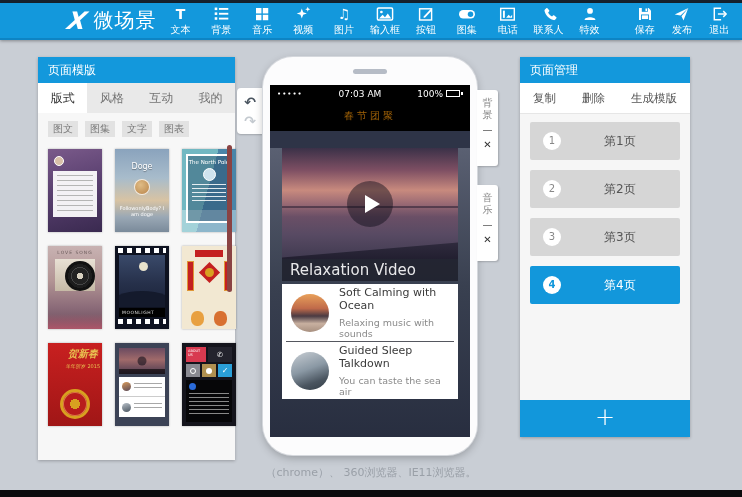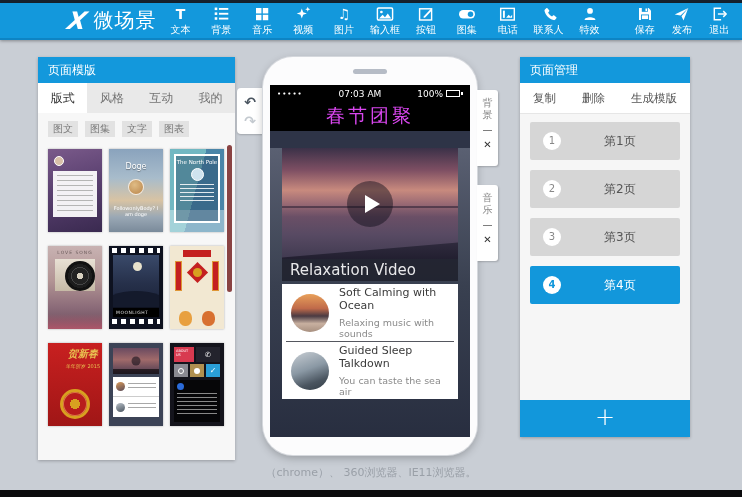--- a/index.html
+++ b/index.html
@@ -23,21 +23,21 @@
 
   
   .tpl-panel { position:absolute; left:38px; top:57px; width:197px; height:403px; background:#f7f7f7;
                box-shadow:0 1px 3px rgba(0,0,0,.25); }
   .tpl-header { height:26px; background:#1398dc; color:#fff; font-size:12px; line-height:26px; padding-left:10px; }
   .tpl-tabs { height:30px; background:#e9e9e9; display:flex; }
   .tpl-tab { flex:1; text-align:center; line-height:30px; font-size:12px; color:#737373; cursor:pointer; }
   .tpl-tab.active { background:#fff; color:#333; }
   .tpl-filters { padding:8px 10px 2px 10px; display:flex; gap:7px; }
   .chip { background:#e2e2e2; color:#777; font-size:10px; line-height:16px; padding:0 5px; cursor:pointer; }
-  .tpl-grid { padding:10px 10px 0 10px; display:grid; grid-template-columns:repeat(3,54px); gap:14px 7px; }
+  .tpl-grid { padding:10px 10px 0 10px; display:grid; grid-template-columns:repeat(3,54px); gap:14px 13px; }
   .thumb { width:54px; height:83px; position:relative; overflow:hidden; cursor:pointer;
            box-shadow:0 0 2px rgba(0,0,0,.3); background:#ddd; }
   .tpl-scrollbar { position:absolute; left:189px; top:88px; width:5px; height:147px; background:#8a4343; border-radius:3px; cursor:pointer; }
 
   
   .t1 { background:linear-gradient(165deg,#7a5a8a 0%,#5a4070 45%,#3a2a50 100%); }
   .t1-avatar { position:absolute; top:7px; left:6px; width:10px; height:10px; border-radius:50%; background:#d8c0a8; border:1px solid #fff; }
   .t1-box { position:absolute; top:22px; left:5px; right:5px; height:46px; background:rgba(255,255,255,.93); }
   .t1-lines { margin:4px; height:38px; background:repeating-linear-gradient(180deg,#b5b5b5 0 1px,transparent 1px 5px); }
   
@@ -122,21 +122,21 @@
   .speaker { position:absolute; left:90px; top:12px; width:34px; height:5px; border-radius:3px; background:#b6bcc6; }
   .screen { position:absolute; left:7px; top:28px; width:200px; height:352px; overflow:hidden; background:#2e3447; }
   .statusbar { height:17px; background:#000; color:#fff; display:flex; align-items:center; justify-content:space-between; padding:0 7px; }
   .sig-dots { font-size:7px; letter-spacing:1px; }
   .sb-time { font-size:9px; }
   .sb-right { display:flex; align-items:center; gap:3px; font-size:9px; }
   .bat { display:flex; align-items:center; gap:1px; }
   .bat-body { width:14px; height:7px; border:1px solid #fff; padding:1px; }
   .bat-fill { width:100%; height:100%; background:#fff; }
   .bat-nub { width:2px; height:3px; background:#fff; }
-  .titlebar { height:29px; background:#000; color:#d946ef; text-align:center; font-size:19px; line-height:27px; letter-spacing:3px; }
+  .titlebar { height:29px; background:#000; color:#a16207; text-align:center; font-size:10px; line-height:27px; letter-spacing:3px; }
   .screen-body { height:306px; background:linear-gradient(180deg,#5a6072 0%,#394050 45%,#262c3e 100%); }
   .video { position:relative; margin:17px 12px 0; height:133px; overflow:hidden; cursor:pointer; }
   .video-img { height:111px; position:relative; overflow:hidden;
     background:linear-gradient(180deg,#3b3148 0%,#7e4f63 20%,#c88a7e 38%,#9a6a74 50%,#6a4f66 62%,#584a63 78%,#403a50 100%); }
   .pier { position:absolute; left:-10%; bottom:0; width:120%; height:30px; background:linear-gradient(180deg,#3a3448,#221f30);
           clip-path:polygon(0 100%,100% 40%,100% 100%); }
   .horizon { position:absolute; left:0; right:0; top:58px; height:2px; background:rgba(40,30,50,.55); }
   .play-btn { position:absolute; left:50%; top:50%; transform:translate(-50%,-50%); width:46px; height:46px; border-radius:50%;
               background:rgba(12,12,22,.45); display:flex; align-items:center; justify-content:center; }
   .play-tri { width:0; height:0; border-left:15px solid #fff; border-top:9px solid transparent; border-bottom:9px solid transparent; margin-left:4px; }

